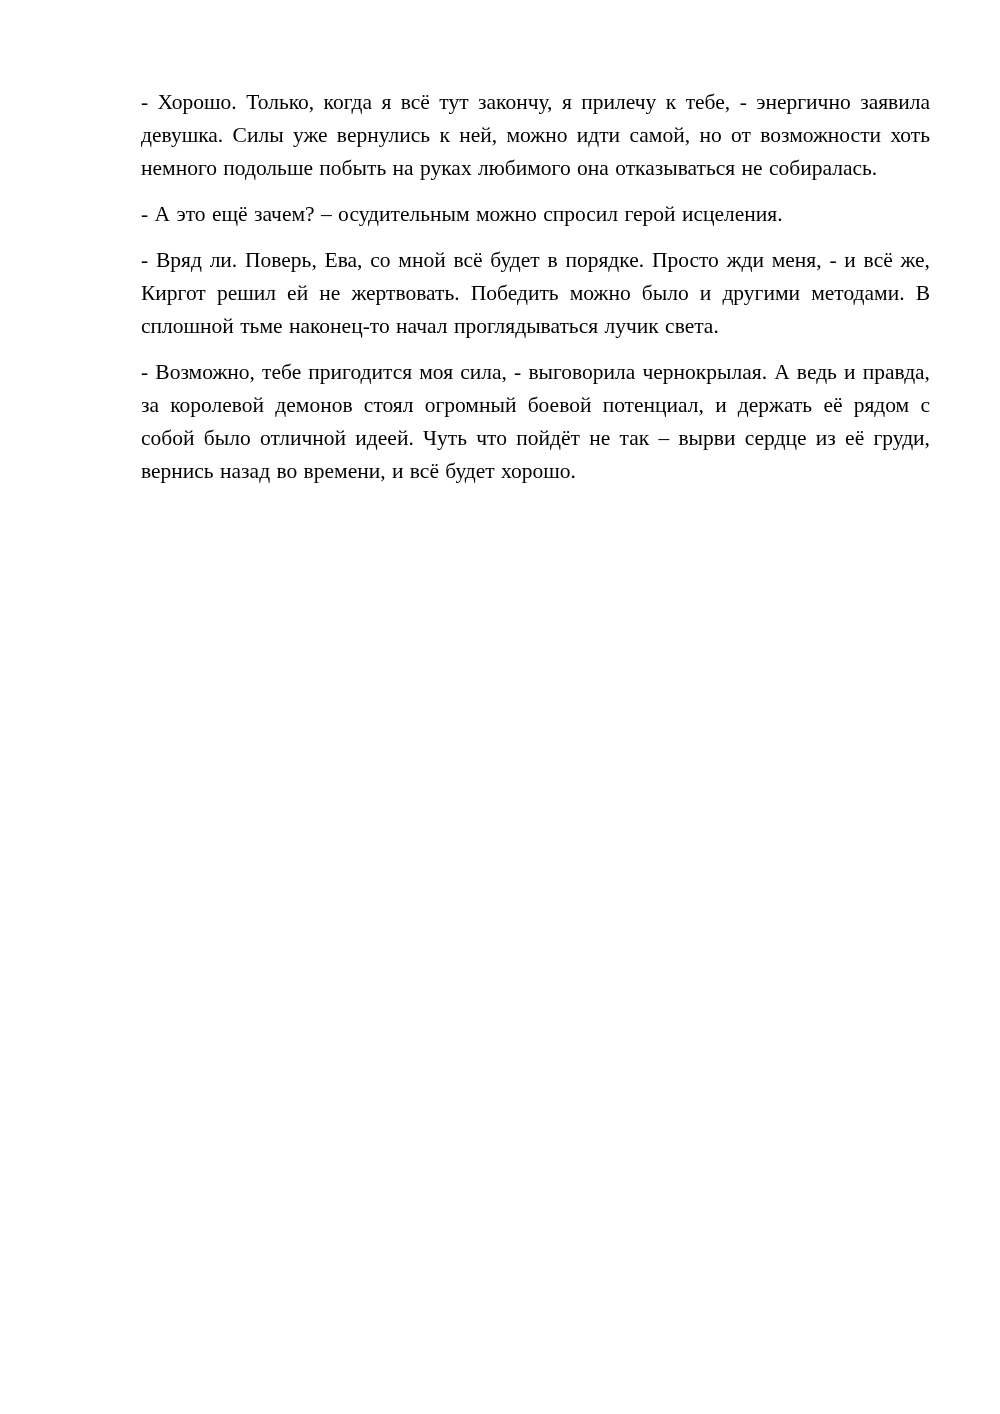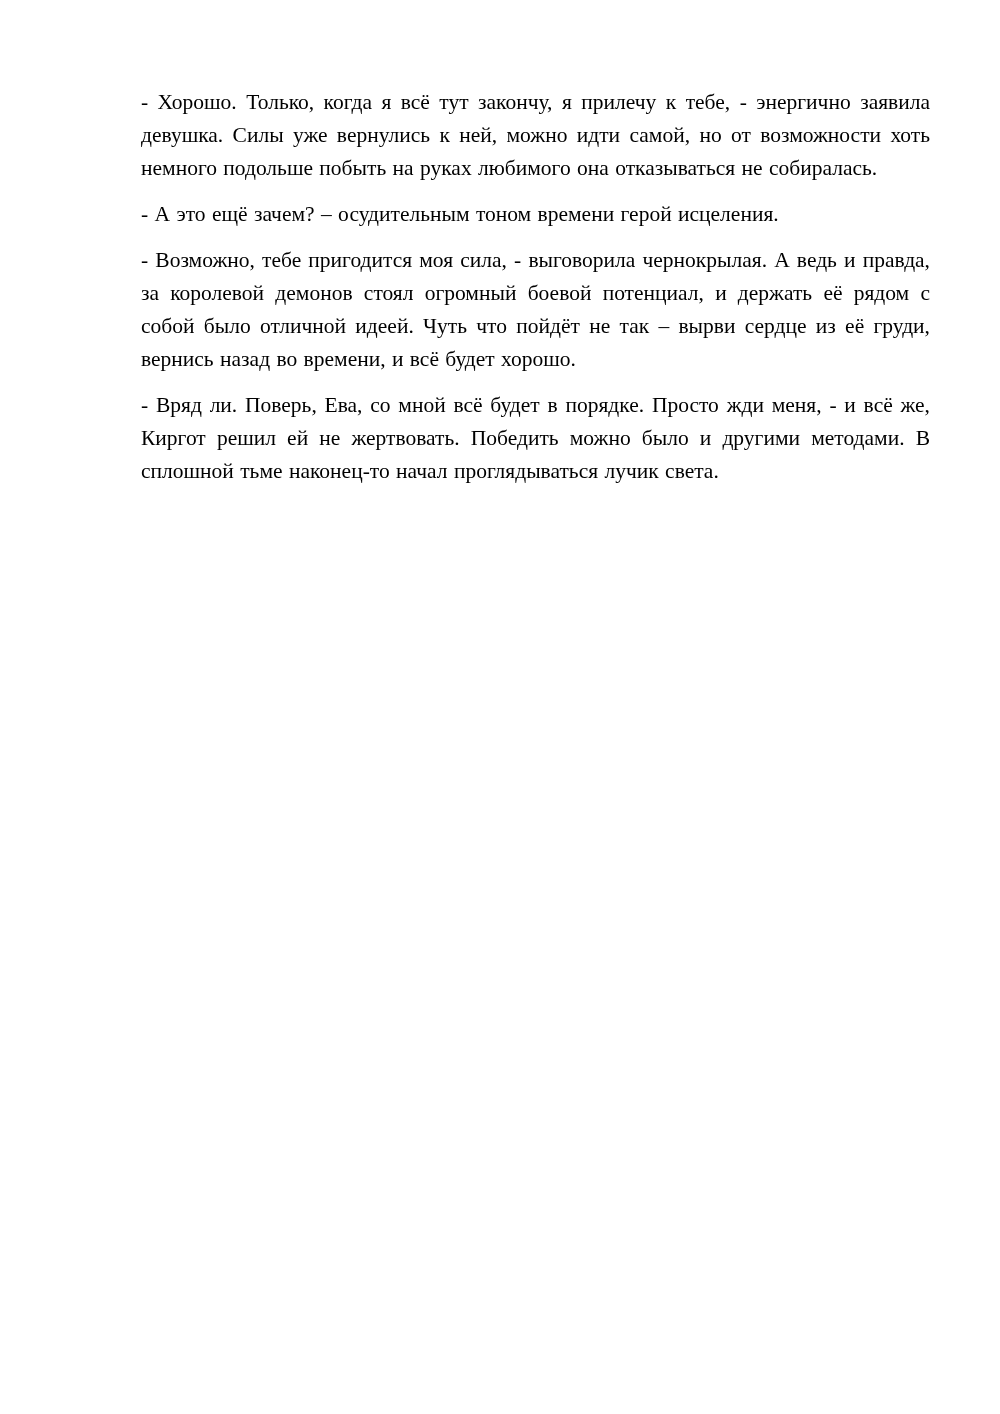--- a/index.html
+++ b/index.html
@@ -43,20 +43,20 @@
     font-size: 18px;
     color: #1a1a1a;
   }
 </style>
 </head>
 <body>
 
 <div class="page">
   <div class="content">
     <p class="para">- Хорошо. Только, когда я всё тут закончу, я прилечу к тебе, - энергично заявила девушка. Силы уже вернулись к ней, можно идти самой, но от возможности хоть немного подольше побыть на руках любимого она отказываться не собиралась.</p>
-    <p class="para">- А это ещё зачем? – осудительным тоном времени герой исцеления.</p>
+    <p class="para">- А это ещё зачем? – осудительным можно спросил герой исцеления.</p>
+    <p class="para">- Вряд ли. Поверь, Ева, со мной всё будет в порядке. Просто жди меня, - и всё же, Киргот решил ей не жертвовать. Победить можно было и другими методами. В сплошной тьме наконец-то начал проглядываться лучик света.</p>
     <p class="para">- Возможно, тебе пригодится моя сила, - выговорила чернокрылая. А ведь и правда, за королевой демонов стоял огромный боевой потенциал, и держать её рядом с собой было отличной идеей. Чуть что пойдёт не так – вырви сердце из её груди, вернись назад во времени, и всё будет хорошо.</p>
-    <p class="para">- Вряд ли. Поверь, Ева, со мной всё будет в порядке. Просто жди меня, - и всё же, Киргот решил ей не жертвовать. Победить можно было и другими методами. В сплошной тьме наконец-то начал проглядываться лучик света.</p>
   </div>
   <div class="footer">
     <span class="page-number">58</span>
   </div>
 </div>
 
 </body></html>

